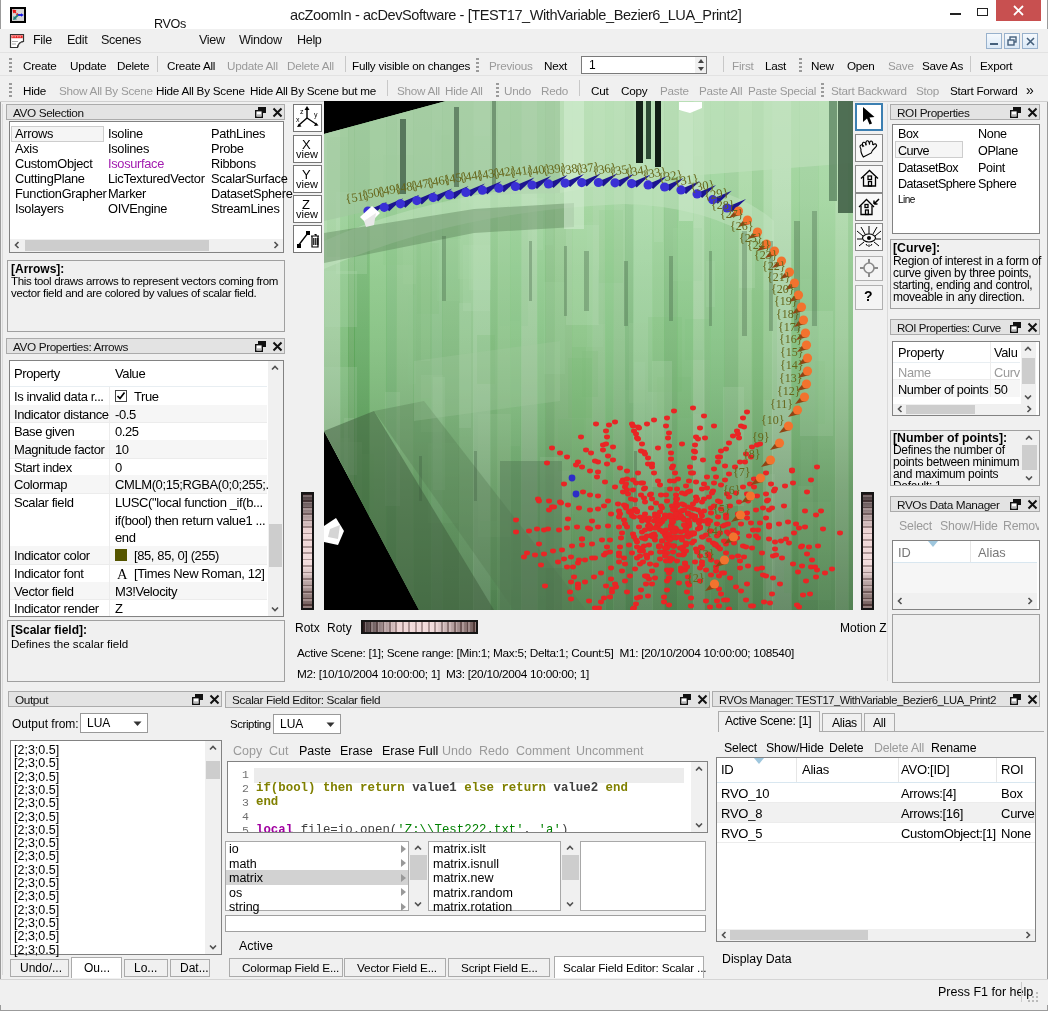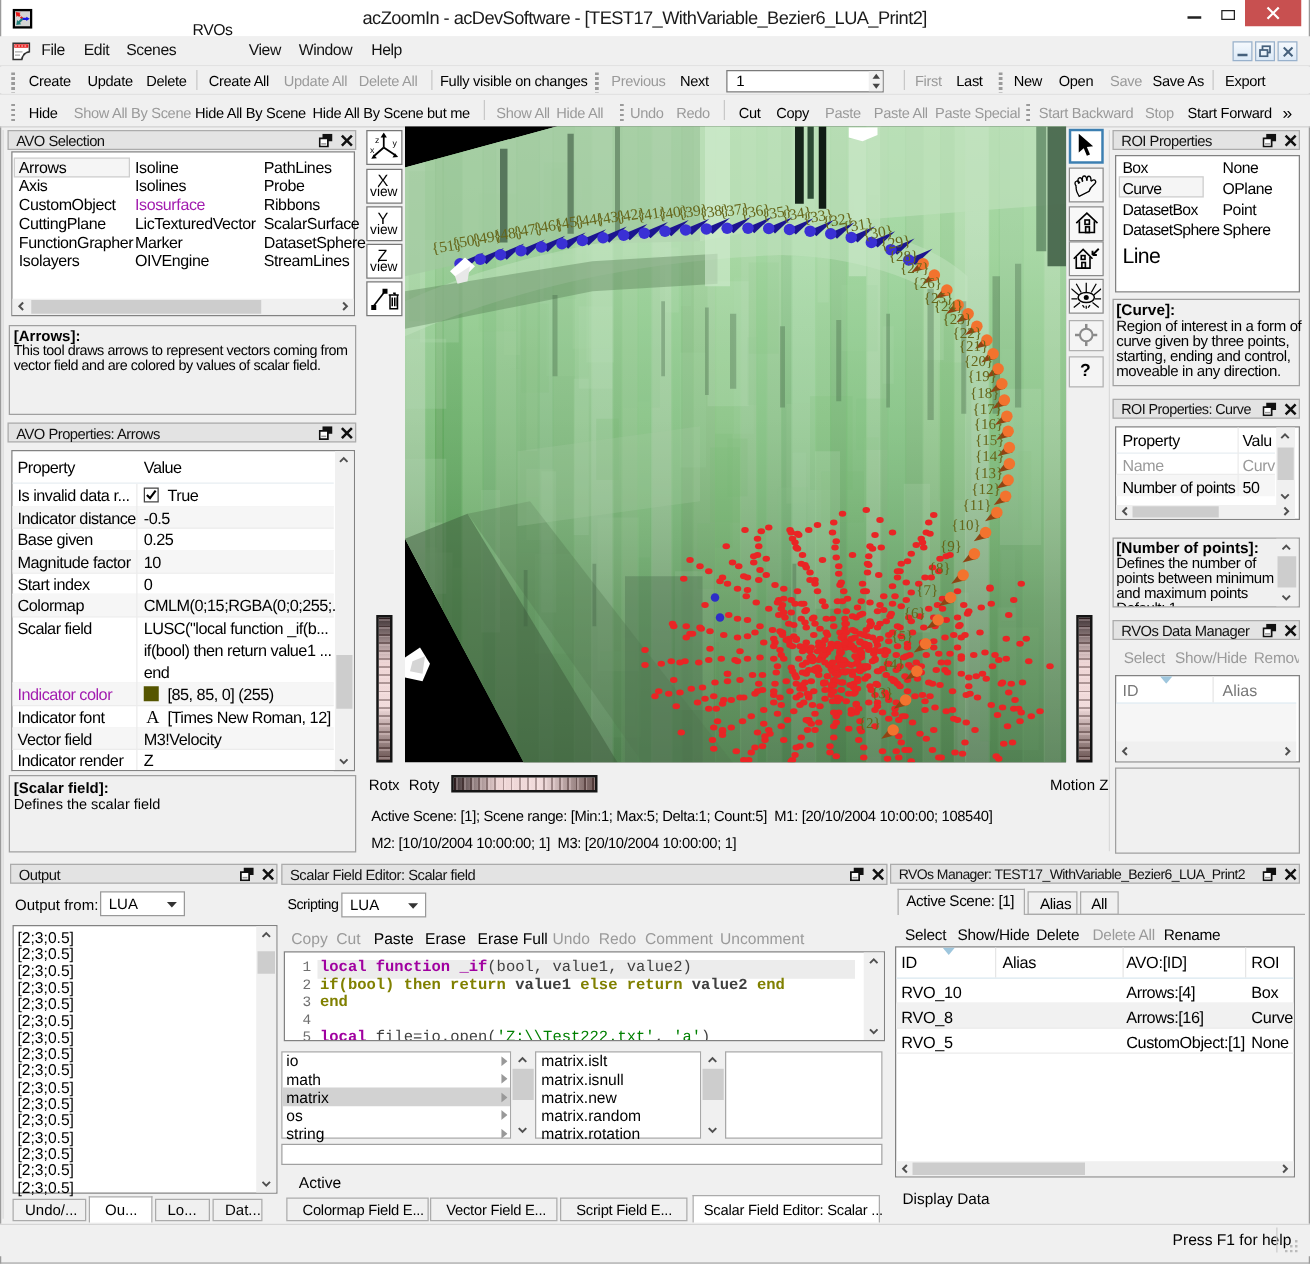--- a/index.html
+++ b/index.html
@@ -192,21 +192,21 @@
 <div style="position:absolute;left:10px;top:475px;width:257px;height:18px;background:#f6f6f6;"></div>
 <div style="position:absolute;left:14px;top:477px;font-size:13px;color:#000;white-space:pre;letter-spacing:-0.4px">Colormap</div>
 <div style="position:absolute;left:115px;top:477px;font-size:13px;color:#000;white-space:pre;letter-spacing:-0.4px">CMLM(0;15;RGBA(0;0;255;...</div>
 <div style="position:absolute;left:10px;top:493px;width:257px;height:1px;background:#ececec;"></div>
 <div style="position:absolute;left:14px;top:495px;font-size:13px;color:#000;white-space:pre;letter-spacing:-0.4px">Scalar field</div>
 <div style="position:absolute;left:115px;top:495px;font-size:13px;color:#000;white-space:pre;letter-spacing:-0.4px">LUSC("local function _if(b...</div>
 <div style="position:absolute;left:115px;top:512.7px;font-size:13px;color:#000;white-space:pre;letter-spacing:-0.4px">if(bool) then return value1 ...</div>
 <div style="position:absolute;left:115px;top:530.4px;font-size:13px;color:#000;white-space:pre;letter-spacing:-0.4px">end</div>
 <div style="position:absolute;left:10px;top:546px;width:257px;height:1px;background:#ececec;"></div>
 <div style="position:absolute;left:10px;top:546px;width:257px;height:18px;background:#f6f6f6;"></div>
-<div style="position:absolute;left:14px;top:548px;font-size:13px;color:#a21caf;white-space:pre;letter-spacing:-0.4px">Indicator color</div>
+<div style="position:absolute;left:14px;top:548px;font-size:13px;color:#000000;white-space:pre;letter-spacing:-0.4px">Indicator color</div>
 <div style="position:absolute;left:115px;top:549px;width:12px;height:12px;background:#555500;"></div>
 <div style="position:absolute;left:134px;top:548px;font-size:13px;color:#000;white-space:pre;letter-spacing:-0.4px">[85, 85, 0] (255)</div>
 <div style="position:absolute;left:10px;top:564px;width:257px;height:1px;background:#ececec;"></div>
 <div style="position:absolute;left:14px;top:566px;font-size:13px;color:#000;white-space:pre;letter-spacing:-0.4px">Indicator font</div>
 <div style="position:absolute;left:117px;top:565px;font-size:14.5px;color:#000;white-space:pre;font-family:'Liberation Serif', serif">A</div>
 <div style="position:absolute;left:134px;top:566px;font-size:13px;color:#000;white-space:pre;letter-spacing:-0.4px">[Times New Roman, 12]</div>
 <div style="position:absolute;left:10px;top:582px;width:257px;height:1px;background:#ececec;"></div>
 <div style="position:absolute;left:10px;top:582px;width:257px;height:18px;background:#f6f6f6;"></div>
 <div style="position:absolute;left:14px;top:584px;font-size:13px;color:#000;white-space:pre;letter-spacing:-0.4px">Vector field</div>
 <div style="position:absolute;left:115px;top:584px;font-size:13px;color:#000;white-space:pre;letter-spacing:-0.4px">M3!Velocity</div>
@@ -389,21 +389,21 @@
 </svg>
 <svg style="position:absolute;left:1027px;top:107px" width="11" height="11" viewBox="0 0 11 11">
 <path d="M1.5 1.5 L9.5 9.5 M9.5 1.5 L1.5 9.5" stroke="#111" stroke-width="2"></path>
   </svg>
 <div style="position:absolute;left:892px;top:124px;width:148px;height:110px;background:#fff;border:1px solid #828282;box-sizing:border-box;"></div>
 <div style="position:absolute;left:895px;top:141px;width:68px;height:17px;background:#f5f5f5;border:1px solid #cdcdcd;box-sizing:border-box;"></div>
 <div style="position:absolute;left:898px;top:127.0px;font-size:12.6px;color:#000;white-space:pre;letter-spacing:-0.5px">Box</div>
 <div style="position:absolute;left:898px;top:143.8px;font-size:12.6px;color:#000;white-space:pre;letter-spacing:-0.5px">Curve</div>
 <div style="position:absolute;left:898px;top:160.6px;font-size:12.6px;color:#000;white-space:pre;letter-spacing:-0.5px">DatasetBox</div>
 <div style="position:absolute;left:898px;top:177.4px;font-size:12.6px;color:#000;white-space:pre;letter-spacing:-0.5px">DatasetSphere</div>
-<div style="position:absolute;left:898px;top:194.2px;font-size:17px;color:#000;white-space:pre;letter-spacing:-0.5px">Line</div>
+<div style="position:absolute;left:898px;top:194.2px;font-size:10px;color:#000;white-space:pre;letter-spacing:-0.5px">Line</div>
 <div style="position:absolute;left:978px;top:127.0px;font-size:12.6px;color:#000;white-space:pre;letter-spacing:-0.35px">None</div>
 <div style="position:absolute;left:978px;top:143.8px;font-size:12.6px;color:#000;white-space:pre;letter-spacing:-0.35px">OPlane</div>
 <div style="position:absolute;left:978px;top:160.6px;font-size:12.6px;color:#000;white-space:pre;letter-spacing:-0.35px">Point</div>
 <div style="position:absolute;left:978px;top:177.4px;font-size:12.6px;color:#000;white-space:pre;letter-spacing:-0.35px">Sphere</div>
 <div style="position:absolute;left:890px;top:239px;width:150px;height:70px;background:#f0f0f0;border:1px solid #a0a0a0;box-sizing:border-box;"></div>
 <div style="position:absolute;left:893px;top:241px;font-size:12.3px;color:#000;white-space:pre;font-weight:bold">[Curve]:</div>
 <div style="position:absolute;left:893px;top:255px;width:146px;font-size:12px;line-height:12.1px;letter-spacing:-0.3px;white-space:pre">Region of interest in a form of
 curve given by three points,
 starting, ending and control,
 moveable in any direction.</div>
@@ -510,21 +510,20 @@
 <div style="position:absolute;left:340px;top:744px;font-size:12.5px;color:#000;white-space:pre">Erase</div>
 <div style="position:absolute;left:382px;top:744px;font-size:12.5px;color:#000;white-space:pre">Erase Full</div>
 <div style="position:absolute;left:442px;top:744px;font-size:12.5px;color:#9a9a9a;white-space:pre">Undo</div>
 <div style="position:absolute;left:479px;top:744px;font-size:12.5px;color:#9a9a9a;white-space:pre">Redo</div>
 <div style="position:absolute;left:516px;top:744px;font-size:12.5px;color:#9a9a9a;white-space:pre">Comment</div>
 <div style="position:absolute;left:576px;top:744px;font-size:12.5px;color:#9a9a9a;white-space:pre">Uncomment</div>
 <div style="position:absolute;left:227px;top:761px;width:481px;height:72px;background:#fff;border:1px solid #828282;box-sizing:border-box;"></div>
 <div style="position:absolute;left:254px;top:768px;width:430px;height:15px;background:#ececec;"></div>
 <div style="position:absolute;left:228px;top:762px;width:479px;height:70px;overflow:hidden">
 <div style="position:absolute;left:14px;top:6px;font-size:11.5px;color:#707070;font-family:'Liberation Mono', monospace">1</div>
-<div style="position:absolute;left:28px;top:5px;font-size:12.4px;font-family:'Liberation Mono', monospace;white-space:pre"><span style="color:#a000a0;font-weight:bold">local function</span><span style="color:#a000a0;font-weight:bold"> _if</span><span style="color:#404040;">(bool, value1, value2)</span></div>
 <div style="position:absolute;left:14px;top:20px;font-size:11.5px;color:#707070;font-family:'Liberation Mono', monospace">2</div>
 <div style="position:absolute;left:28px;top:19px;font-size:12.4px;font-family:'Liberation Mono', monospace;white-space:pre"><span style="color:#808000;font-weight:bold">if(bool) </span><span style="color:#808000;font-weight:bold">then return </span><span style="color:#404040;font-weight:bold">value1 </span><span style="color:#808000;font-weight:bold">else return </span><span style="color:#404040;font-weight:bold">value2 </span><span style="color:#808000;font-weight:bold">end</span></div>
 <div style="position:absolute;left:14px;top:34px;font-size:11.5px;color:#707070;font-family:'Liberation Mono', monospace">3</div>
 <div style="position:absolute;left:28px;top:33px;font-size:12.4px;font-family:'Liberation Mono', monospace;white-space:pre"><span style="color:#808000;font-weight:bold">end</span></div>
 <div style="position:absolute;left:14px;top:48px;font-size:11.5px;color:#707070;font-family:'Liberation Mono', monospace">4</div>
 <div style="position:absolute;left:28px;top:47px;font-size:12.4px;font-family:'Liberation Mono', monospace;white-space:pre"></div>
 <div style="position:absolute;left:14px;top:62px;font-size:11.5px;color:#707070;font-family:'Liberation Mono', monospace">5</div>
 <div style="position:absolute;left:28px;top:61px;font-size:12.4px;font-family:'Liberation Mono', monospace;white-space:pre"><span style="color:#a000a0;font-weight:bold">local </span><span style="color:#404040;">file=io.open(</span><span style="color:#008000;">'Z:\\Test222.txt'</span><span style="color:#404040;">, </span><span style="color:#008000;">'a'</span><span style="color:#404040;">)</span></div>
 </div>
 <div style="position:absolute;left:691px;top:762px;width:16px;height:70px;background:#f0f0f0"></div>

